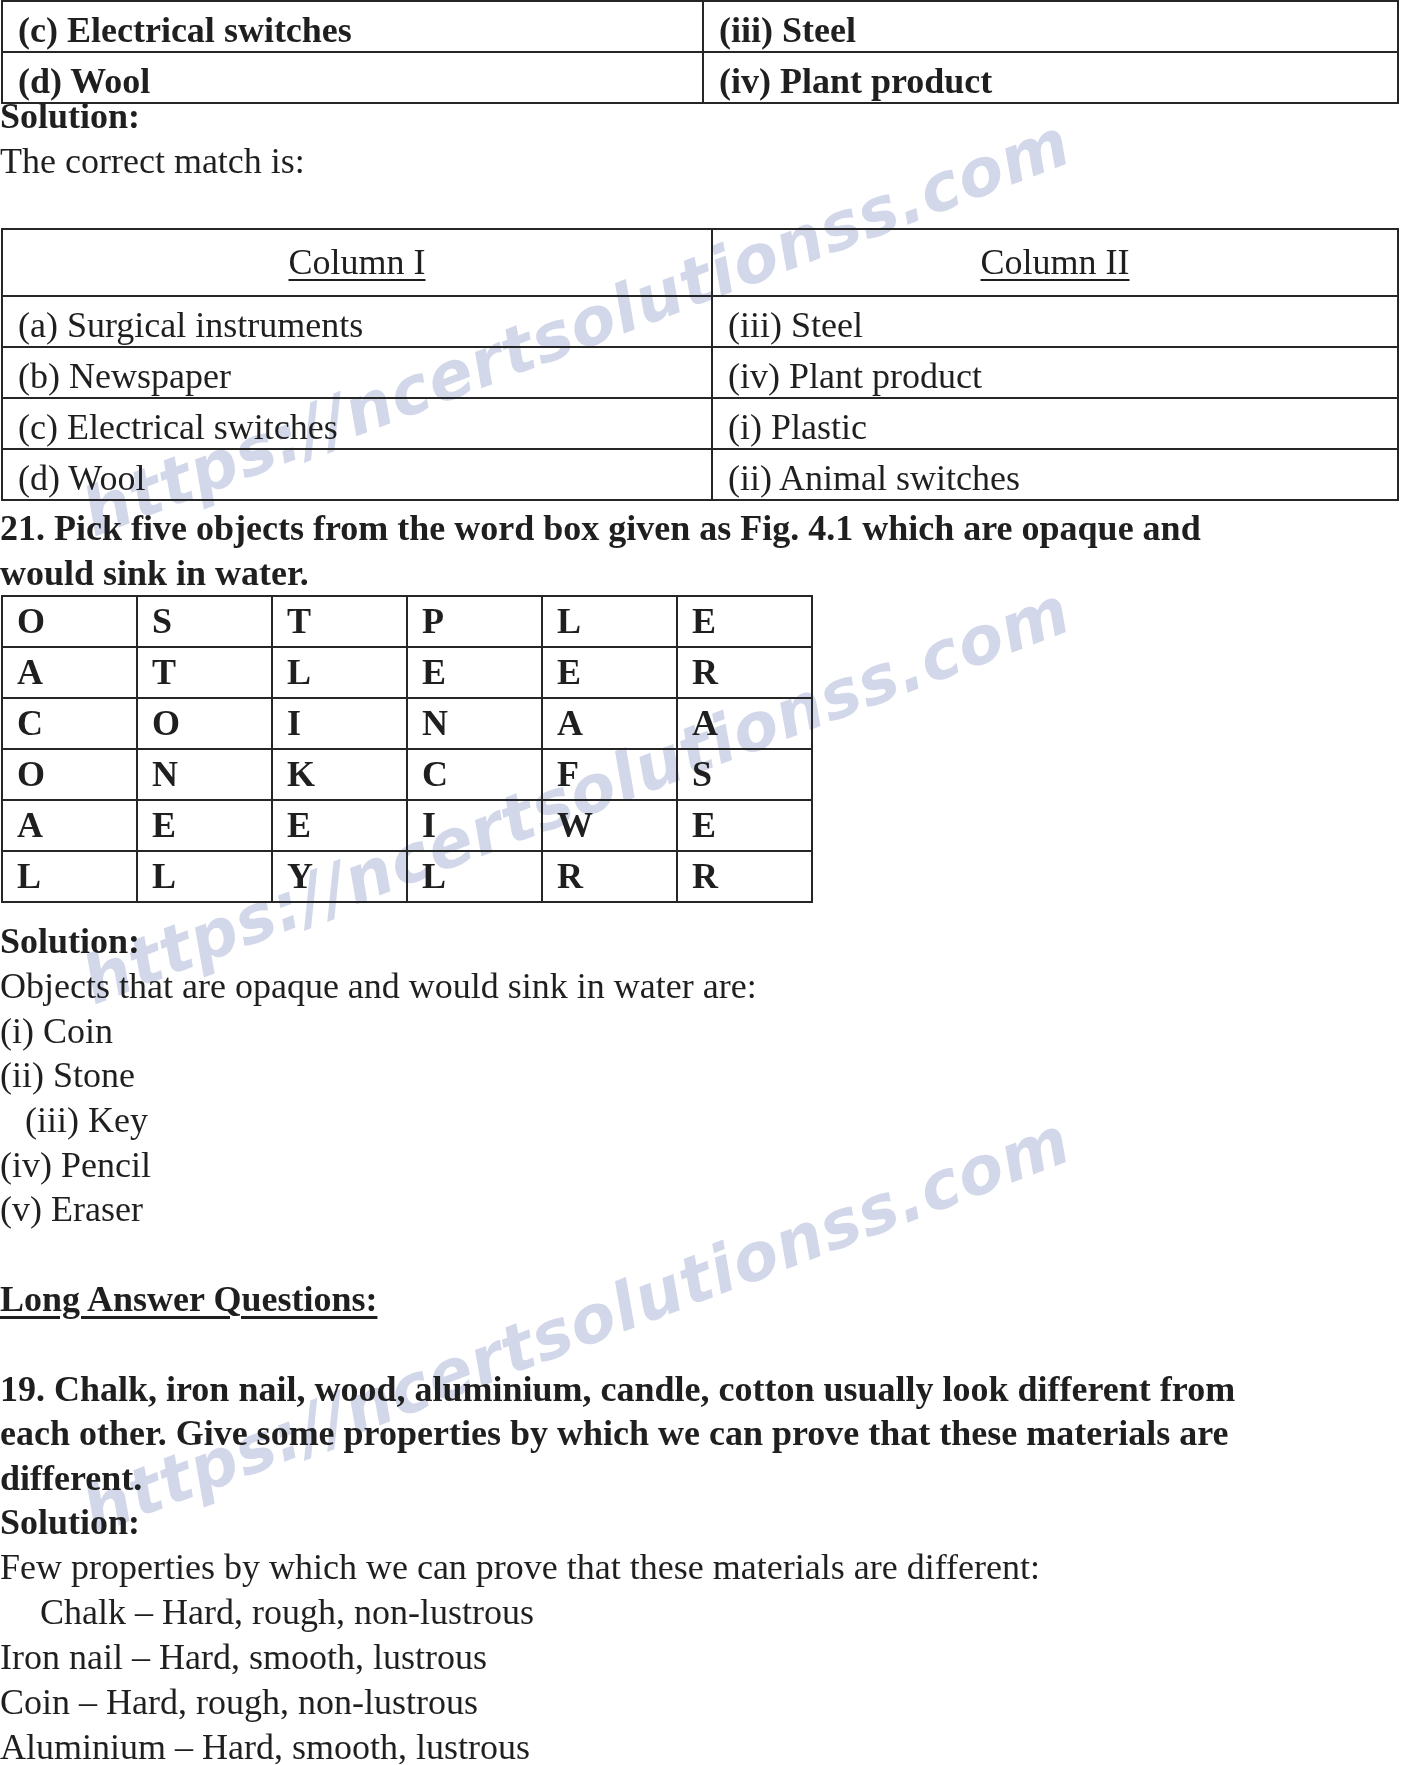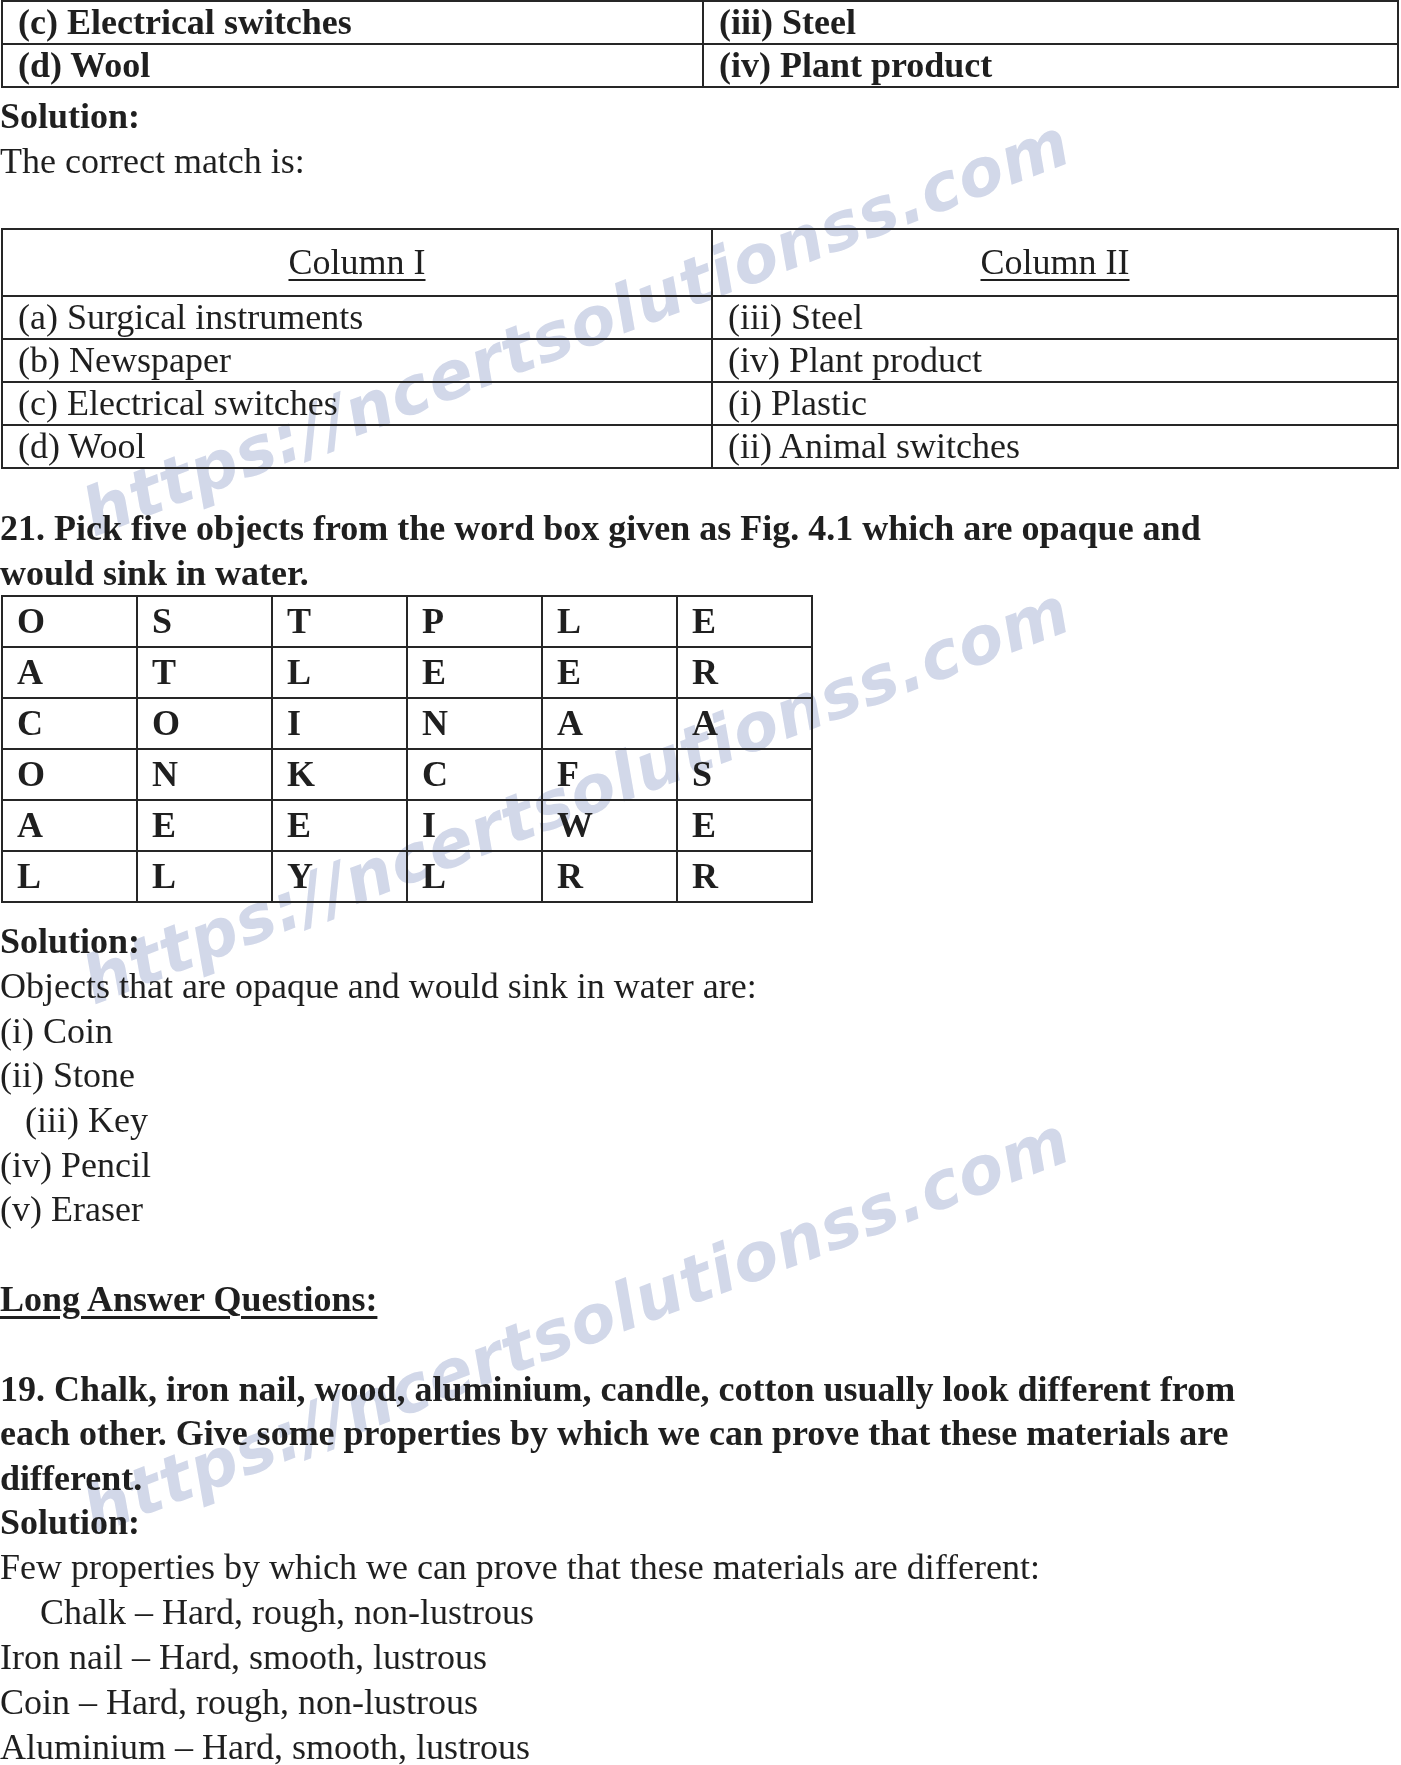--- a/index.html
+++ b/index.html
@@ -13,21 +13,21 @@
     font-size: 36px; line-height: 45px; height: 45px;
   }
   .bold { font-weight: bold; }
   .ul { text-decoration: underline; text-decoration-thickness: 3px; text-underline-offset: 5px; }
 
   table.match {
     position: absolute; left: 1px; border-collapse: collapse; table-layout: fixed;
     width: 1398px;
   }
   table.match td {
-    border: 2.5px solid #262626; padding: 0 0 0 15px;
+    border: 2.5px solid #262626; padding: 8px 0 0 15px;
     font-size: 36px; height: 41px; line-height: 41px; white-space: nowrap;
     vertical-align: middle;
   }
   table.match td.c1 { width: 684px; }
   table.match td.hdr { text-align: center; padding: 12px; }
   table.match td.hdr span { text-decoration: underline; text-decoration-thickness: 2px; text-underline-offset: 5px; }
   table.match.bold td { font-weight: bold; }
 
   table.grid {
     position: absolute; left: 1px; top: 595px; border-collapse: collapse; table-layout: fixed;

